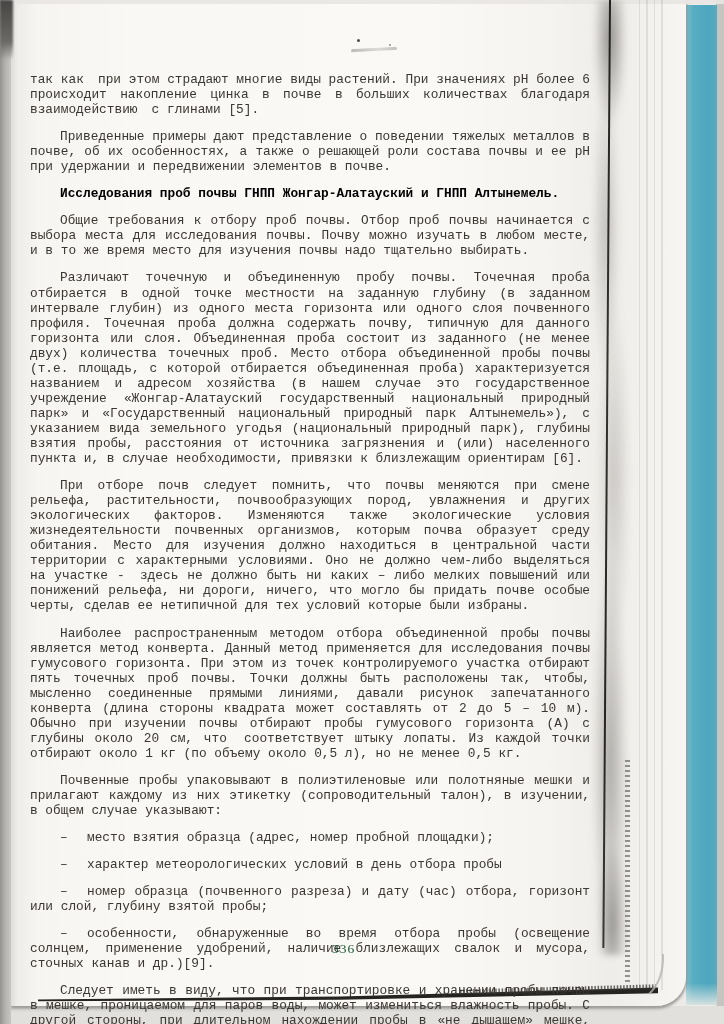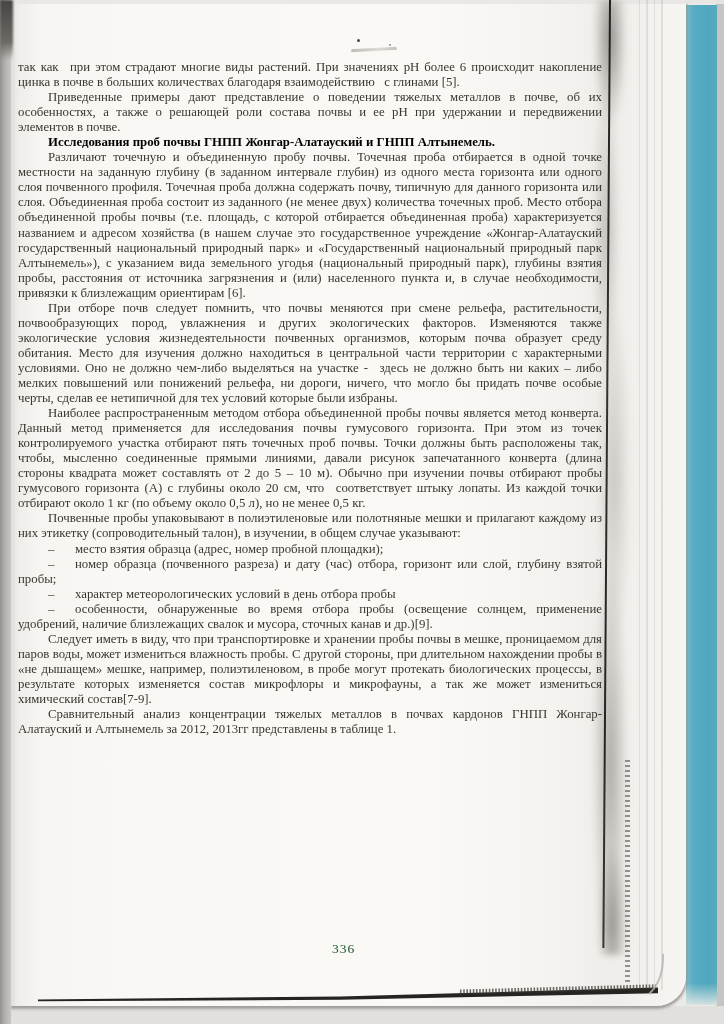--- a/index.html
+++ b/index.html
@@ -63,21 +63,21 @@
   }
   
   .bottom-line-svg{position:absolute;left:0;top:0;width:724px;height:1024px;pointer-events:none;}
   
   .text-col{
     position:absolute;left:18px;top:60px;width:584px;
     font-size:12.8px;line-height:15.05px;
     color:#3a3631;
     text-align:justify;
   }
-  .text-col p{margin:0;text-indent:30px;}
+  .text-col p{margin:12px;text-indent:30px;font-family:Liberation Mono, monospace;}
   .text-col p.noindent{text-indent:0;}
   .text-col p.heading{font-weight:700;color:#000000;}
   .li-dash{display:inline-block;width:27px;text-indent:0;}
   .page-num{
     position:absolute;left:332px;top:941px;
     font-size:13.5px;color:#14532d;letter-spacing:1px;
   }
   .speck{position:absolute;border-radius:50%;background:#4c4a46;}
   .s1{left:357px;top:39px;width:3px;height:3px;}
   .s2{left:351px;top:48px;width:46px;height:3px;border-radius:2px;
@@ -113,27 +113,28 @@
   </svg>
 
   <div class="speck s1"></div>
   <div class="speck s2"></div>
   <div class="speck s3"></div>
 
   <div class="text-col">
     <p class="noindent">так как  при этом страдают многие виды растений. При значениях рН более 6 происходит накопление цинка в почве в больших количествах благодаря взаимодействию  с глинами [5].</p>
     <p>Приведенные примеры дают представление о поведении тяжелых металлов в почве, об их особенностях, а также о решающей роли состава почвы и ее рН при удержании и передвижении элементов в почве.</p>
     <p class="heading">Исследования проб почвы ГНПП Жонгар-Алатауский и ГНПП Алтынемель.</p>
+    <p>Общие требования к отбору проб почвы. Отбор проб почвы начинается с выбора места для исследования почвы. Почву можно изучать в любом месте, и в то же время место для изучения почвы надо тщательно выбирать.</p>
     <p>Различают точечную и объединенную пробу почвы. Точечная проба отбирается в одной точке местности на заданную глубину (в заданном интервале глубин) из одного места горизонта или одного слоя почвенного профиля. Точечная проба должна содержать почву, типичную для данного горизонта или слоя. Объединенная проба состоит из заданного (не менее двух) количества точечных проб. Место отбора объединенной пробы почвы (т.е. площадь, с которой отбирается объединенная проба) характеризуется названием и адресом хозяйства (в нашем случае это государственное учреждение «Жонгар-Алатауский государственный национальный природный парк» и «Государственный национальный природный парк Алтынемель»), с указанием вида земельного угодья (национальный природный парк), глубины взятия пробы, расстояния от источника загрязнения и (или) населенного пункта и, в случае необходимости, привязки к близлежащим ориентирам [6].</p>
     <p>При отборе почв следует помнить, что почвы меняются при смене рельефа, растительности, почвообразующих пород, увлажнения и других экологических факторов. Изменяются также экологические условия жизнедеятельности почвенных организмов, которым почва образует среду обитания. Место для изучения должно находиться в центральной части территории с характерными условиями. Оно не должно чем-либо выделяться на участке -  здесь не должно быть ни каких – либо мелких повышений или понижений рельефа, ни дороги, ничего, что могло бы придать почве особые черты, сделав ее нетипичной для тех условий которые были избраны.</p>
     <p>Наиболее распространенным методом отбора объединенной пробы почвы является метод конверта. Данный метод применяется для исследования почвы гумусового горизонта. При этом из точек контролируемого участка отбирают пять точечных проб почвы. Точки должны быть расположены так, чтобы, мысленно соединенные прямыми линиями, давали рисунок запечатанного конверта (длина стороны квадрата может составлять от 2 до 5 – 10 м). Обычно при изучении почвы отбирают пробы гумусового горизонта (А) с глубины около 20 см, что  соответствует штыку лопаты. Из каждой точки отбирают около 1 кг (по объему около 0,5 л), но не менее 0,5 кг.</p>
     <p>Почвенные пробы упаковывают в полиэтиленовые или полотняные мешки и прилагают каждому из них этикетку (сопроводительный талон), в изучении, в общем случае указывают:</p>
     <p class="li"><span class="li-dash">–</span><span>место взятия образца (адрес, номер пробной площадки);</span></p>
+    <p class="li"><span class="li-dash">–</span><span>характер метеорологических условий в день отбора пробы</span></p>
     <p class="li"><span class="li-dash">–</span><span>номер образца (почвенного разреза) и дату (час) отбора, горизонт или слой, глубину взятой пробы;</span></p>
-    <p class="li"><span class="li-dash">–</span><span>характер метеорологических условий в день отбора пробы</span></p>
     <p class="li"><span class="li-dash">–</span><span>особенности, обнаруженные во время отбора пробы (освещение солнцем, применение удобрений, наличие близлежащих свалок и мусора, сточных канав и др.)[9].</span></p>
     <p>Следует иметь в виду, что при транспортировке и хранении пробы почвы в мешке, проницаемом для паров воды, может измениться влажность пробы. С другой стороны, при длительном нахождении пробы в «не дышащем» мешке, например, полиэтиленовом, в пробе могут протекать биологических процессы, в результате которых изменяется состав микрофлоры и микрофауны, а так же может измениться химический состав[7-9].</p>
     <p>Сравнительный анализ концентрации тяжелых металлов в почвах кардонов ГНПП Жонгар-Алатауский и Алтынемель за 2012, 2013гг представлены в таблице 1.</p>
   </div>
 
   <div class="page-num">336</div>
 
 </div>
 
 </body></html>

